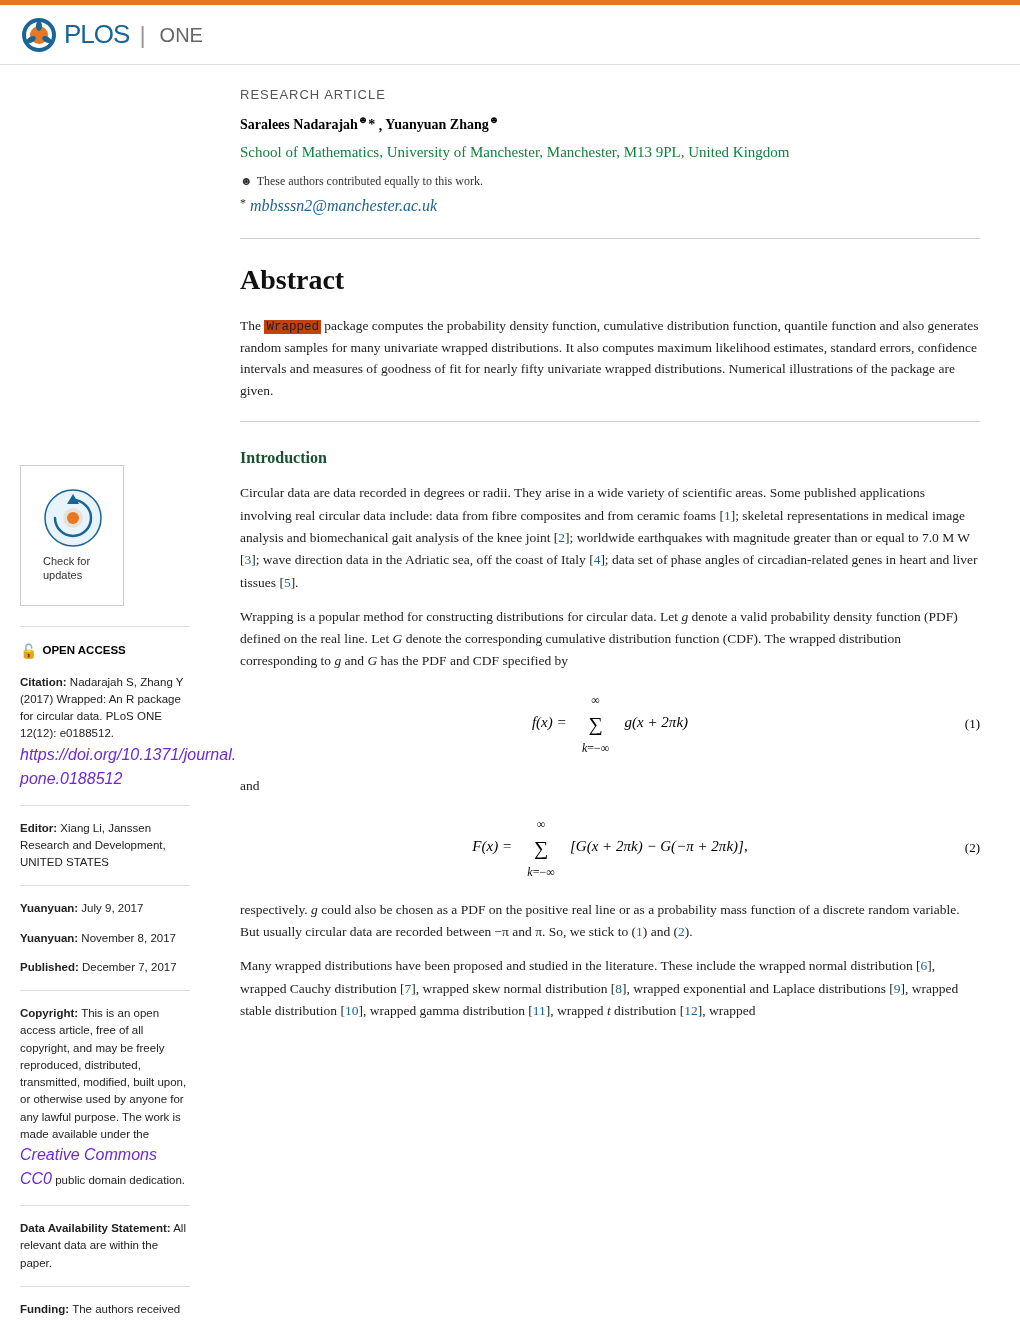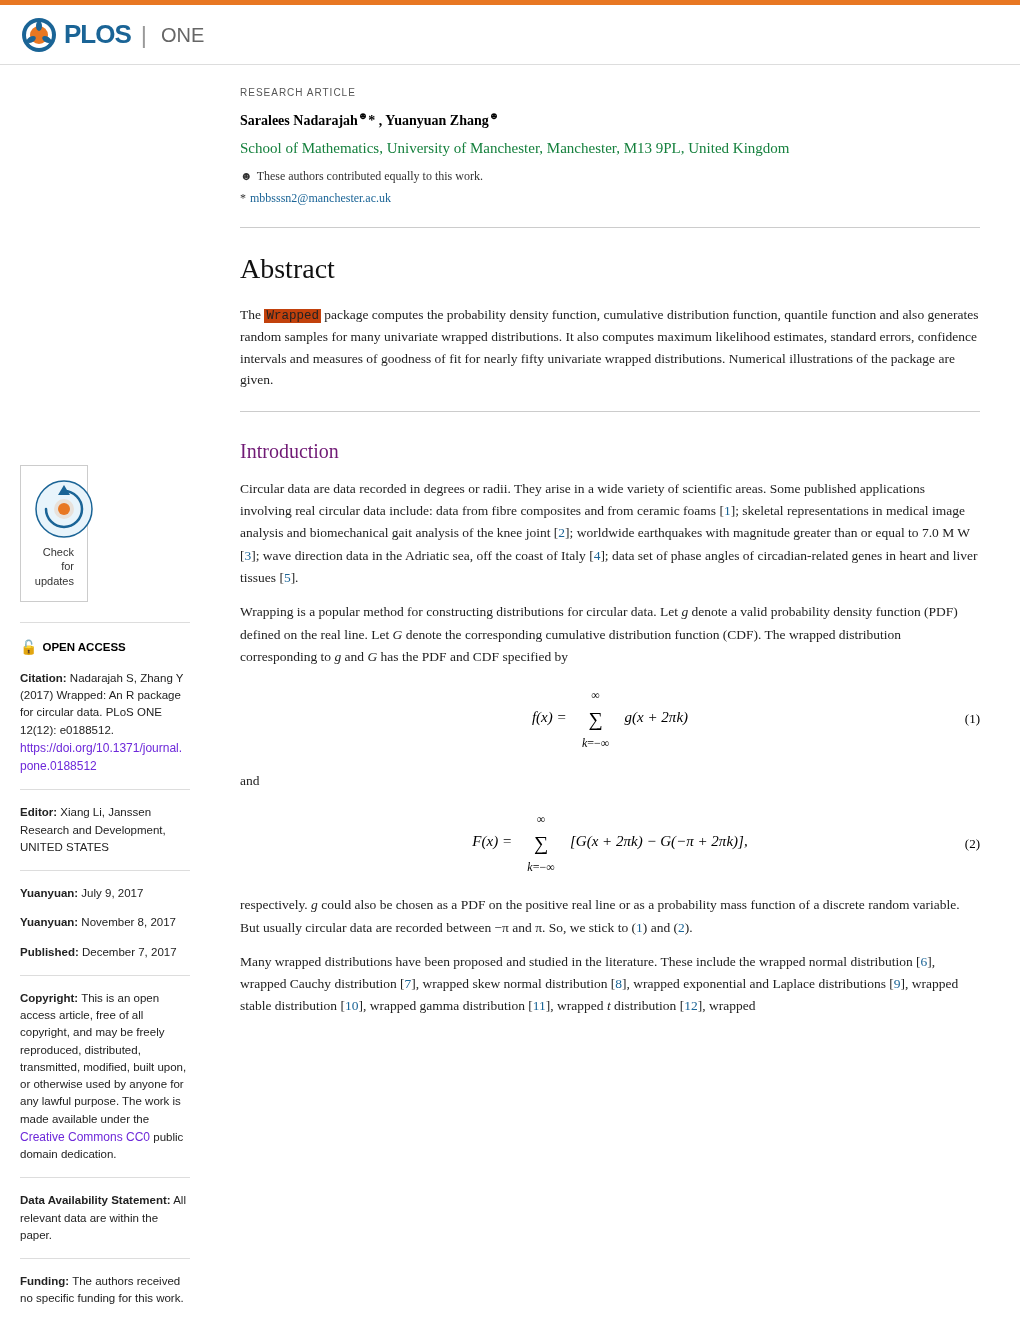--- a/index.html
+++ b/index.html
@@ -24,21 +24,21 @@
       align-items: center;
       gap: 6px;
     }
     .plos-circle {
       width: 38px;
       height: 38px;
       position: relative;
     }
     .plos-wordmark {
       font-size: 26px;
-      font-weight: 700;
+      font-weight: 400;
       color: #1a6496;
       letter-spacing: -1px;
       font-family: Arial, sans-serif;
     }
     .plos-one {
       font-size: 20px;
       font-weight: 300;
       color: #666;
       font-family: Arial, sans-serif;
       margin-left: 4px;
@@ -63,21 +63,21 @@
       padding: 0 20px;
       position: relative;
     }
     
     .main-content {
       flex: 1;
       padding: 0 40px 40px 30px;
     }
     
     .article-type {
-      font-size: 10px;
+      font-size: 13px;
       font-family: Arial, sans-serif;
       text-transform: uppercase;
       color: #555;
       letter-spacing: 1px;
       margin-bottom: 8px;
     }
     
     .article-title {
       font-size: 32px;
       font-weight: 400;
@@ -103,52 +103,53 @@
       font-size: 12px;
       color: #333;
       margin-bottom: 4px;
       display: flex;
       align-items: flex-start;
       gap: 4px;
     }
     .email-link {
       color: #1a6496;
       text-decoration: none;
-      font-size: 12px;
+      font-size: 16px;
+      font-style: italic;
     }
     
     .section-divider {
       border: none;
       border-top: 1px solid #ccc;
       margin: 20px 0;
     }
     
     .abstract-title {
       font-size: 28px;
-      font-weight: 400;
+      font-weight: 700;
       margin-bottom: 14px;
       color: #111;
     }
     .abstract-text {
       font-size: 13.5px;
       line-height: 1.6;
       color: #222;
     }
     .abstract-text code, .inline-code {
       font-family: 'Courier New', monospace;
       font-size: 12.5px;
       background: #c2410c;
       padding: 0 2px;
     }
     
     .section-title {
-      font-size: 20px;
-      font-weight: normal;
+      font-size: 16px;
+      font-weight: bold;
       margin: 24px 0 12px 0;
-      color: #701a75;
+      color: #14532d;
     }
     .body-text {
       font-size: 13.5px;
       line-height: 1.65;
       color: #222;
       margin-bottom: 12px;
     }
     .body-text a, .ref-link {
       color: #1a6496;
       text-decoration: none;
@@ -168,24 +169,24 @@
       text-align: center;
     }
     .formula-number {
       position: absolute;
       right: 0;
       font-style: normal;
       font-size: 13px;
     }
     
     .check-updates-badge {
-      width: 68px;
+      width: 104px;
       border: 1px solid #ccc;
-      padding: 13px;
-      text-align: right;
+      padding: 22px;
+      text-align: left;
       margin-bottom: 20px;
     }
     .check-updates-label {
       font-size: 11px;
       font-family: Arial, sans-serif;
       line-height: 1.3;
       color: #333;
     }
     
     .open-access {

